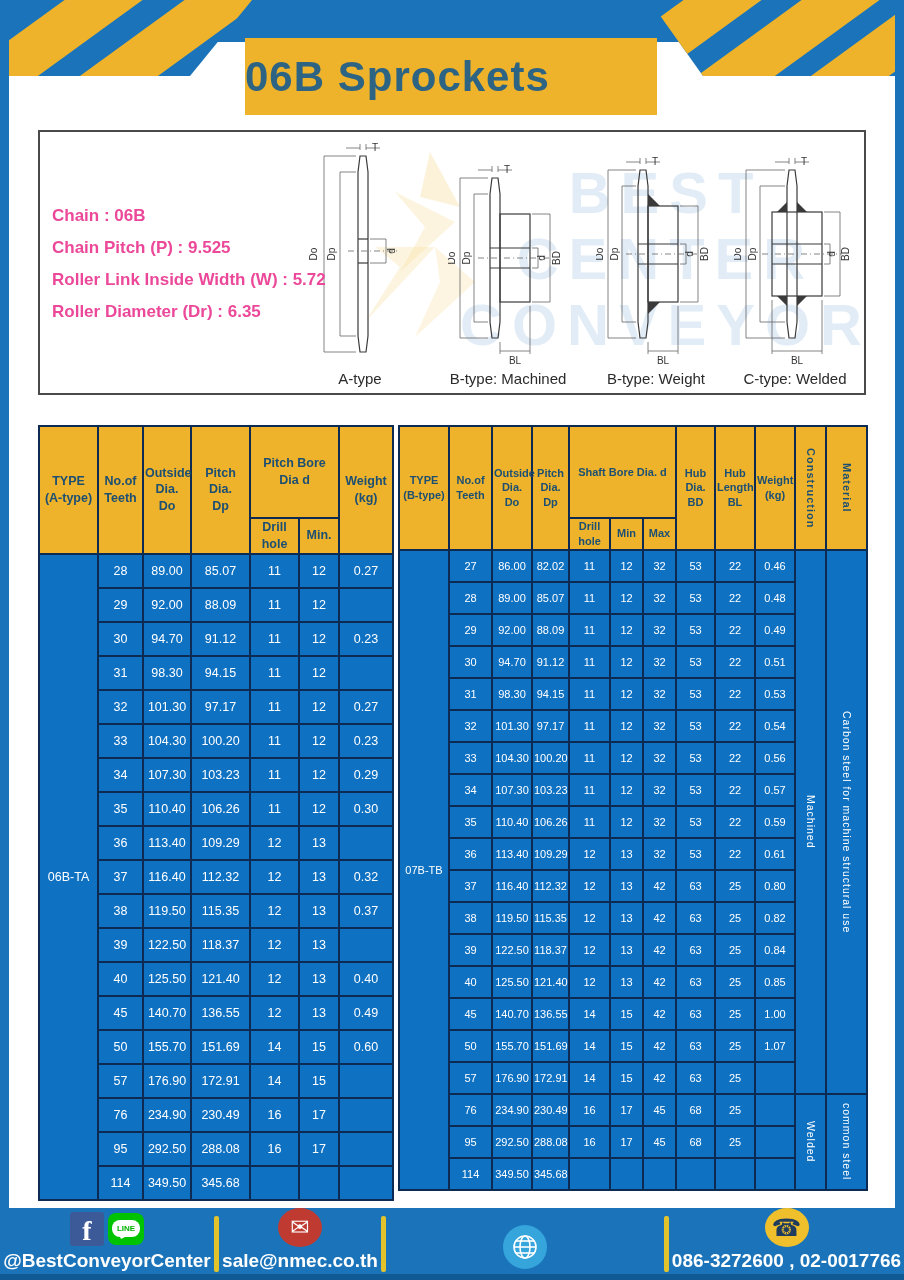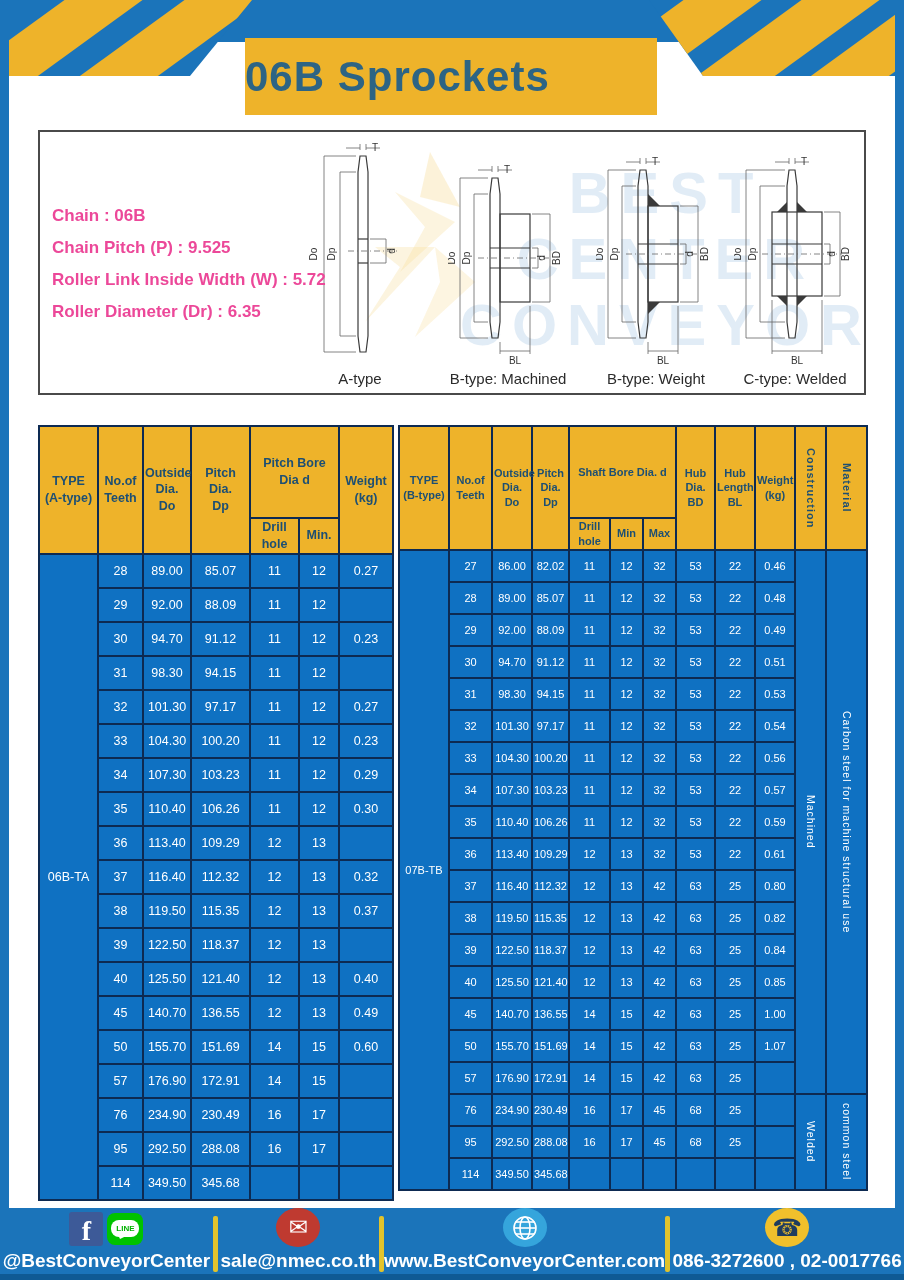--- a/index.html
+++ b/index.html
@@ -756,21 +756,20 @@
     <div class="fsec" style="flex-basis:278px; flex-grow:0;">
       <div class="circle-icon globe-bg">
         <svg width="28" height="28" viewBox="0 0 28 28" fill="none" stroke="#fff" stroke-width="1.6">
           <circle cx="14" cy="14" r="11"></circle>
           <ellipse cx="14" cy="14" rx="5" ry="11"></ellipse>
           <line x1="3" y1="14" x2="25" y2="14"></line>
           <line x1="4.5" y1="8" x2="23.5" y2="8"></line>
           <line x1="4.5" y1="20" x2="23.5" y2="20"></line>
         </svg>
       </div>
-      <div class="label">www.BestConveyorCenter.com</div>
     </div>
     <div class="fdiv"></div>
     <div class="fsec" style="flex-basis:235px; flex-grow:1;">
       <div class="circle-icon phone-bg">
           <span class="phone-glyph">☎</span>
         </div>
       <div class="label">086-3272600 , 02-0017766</div>
     </div>
     <div class="footer-strip"></div>
   </div>

